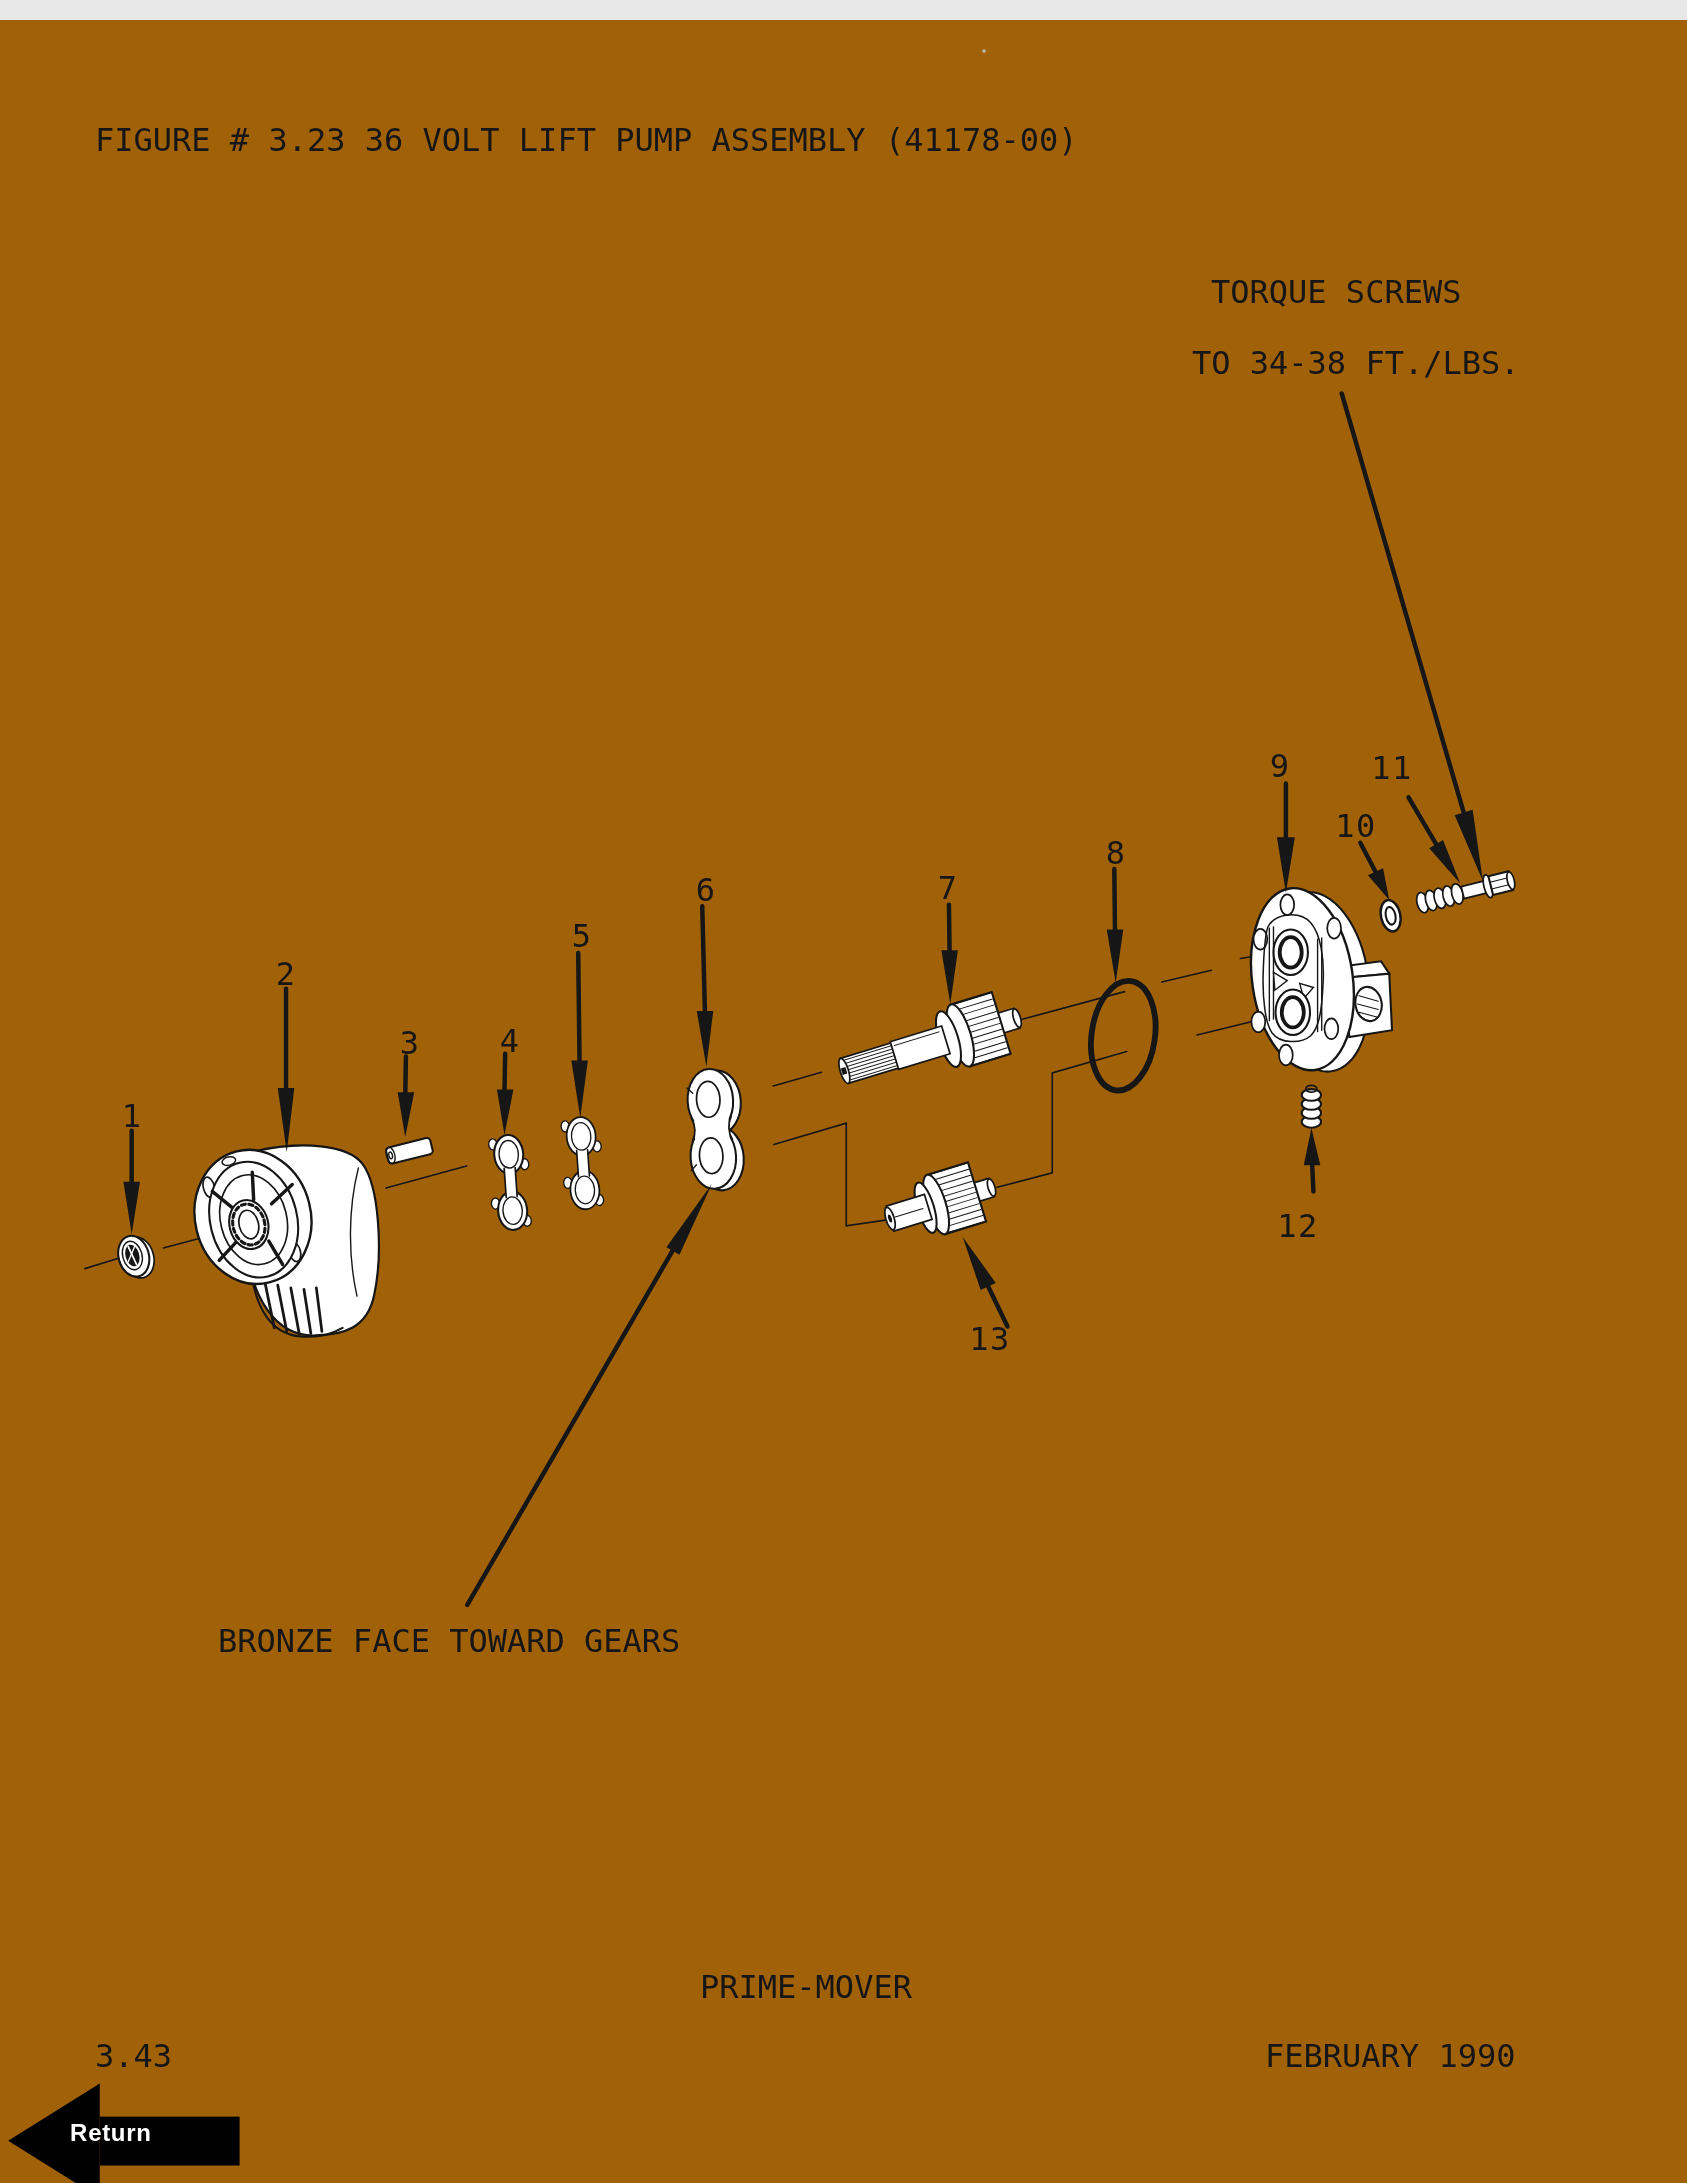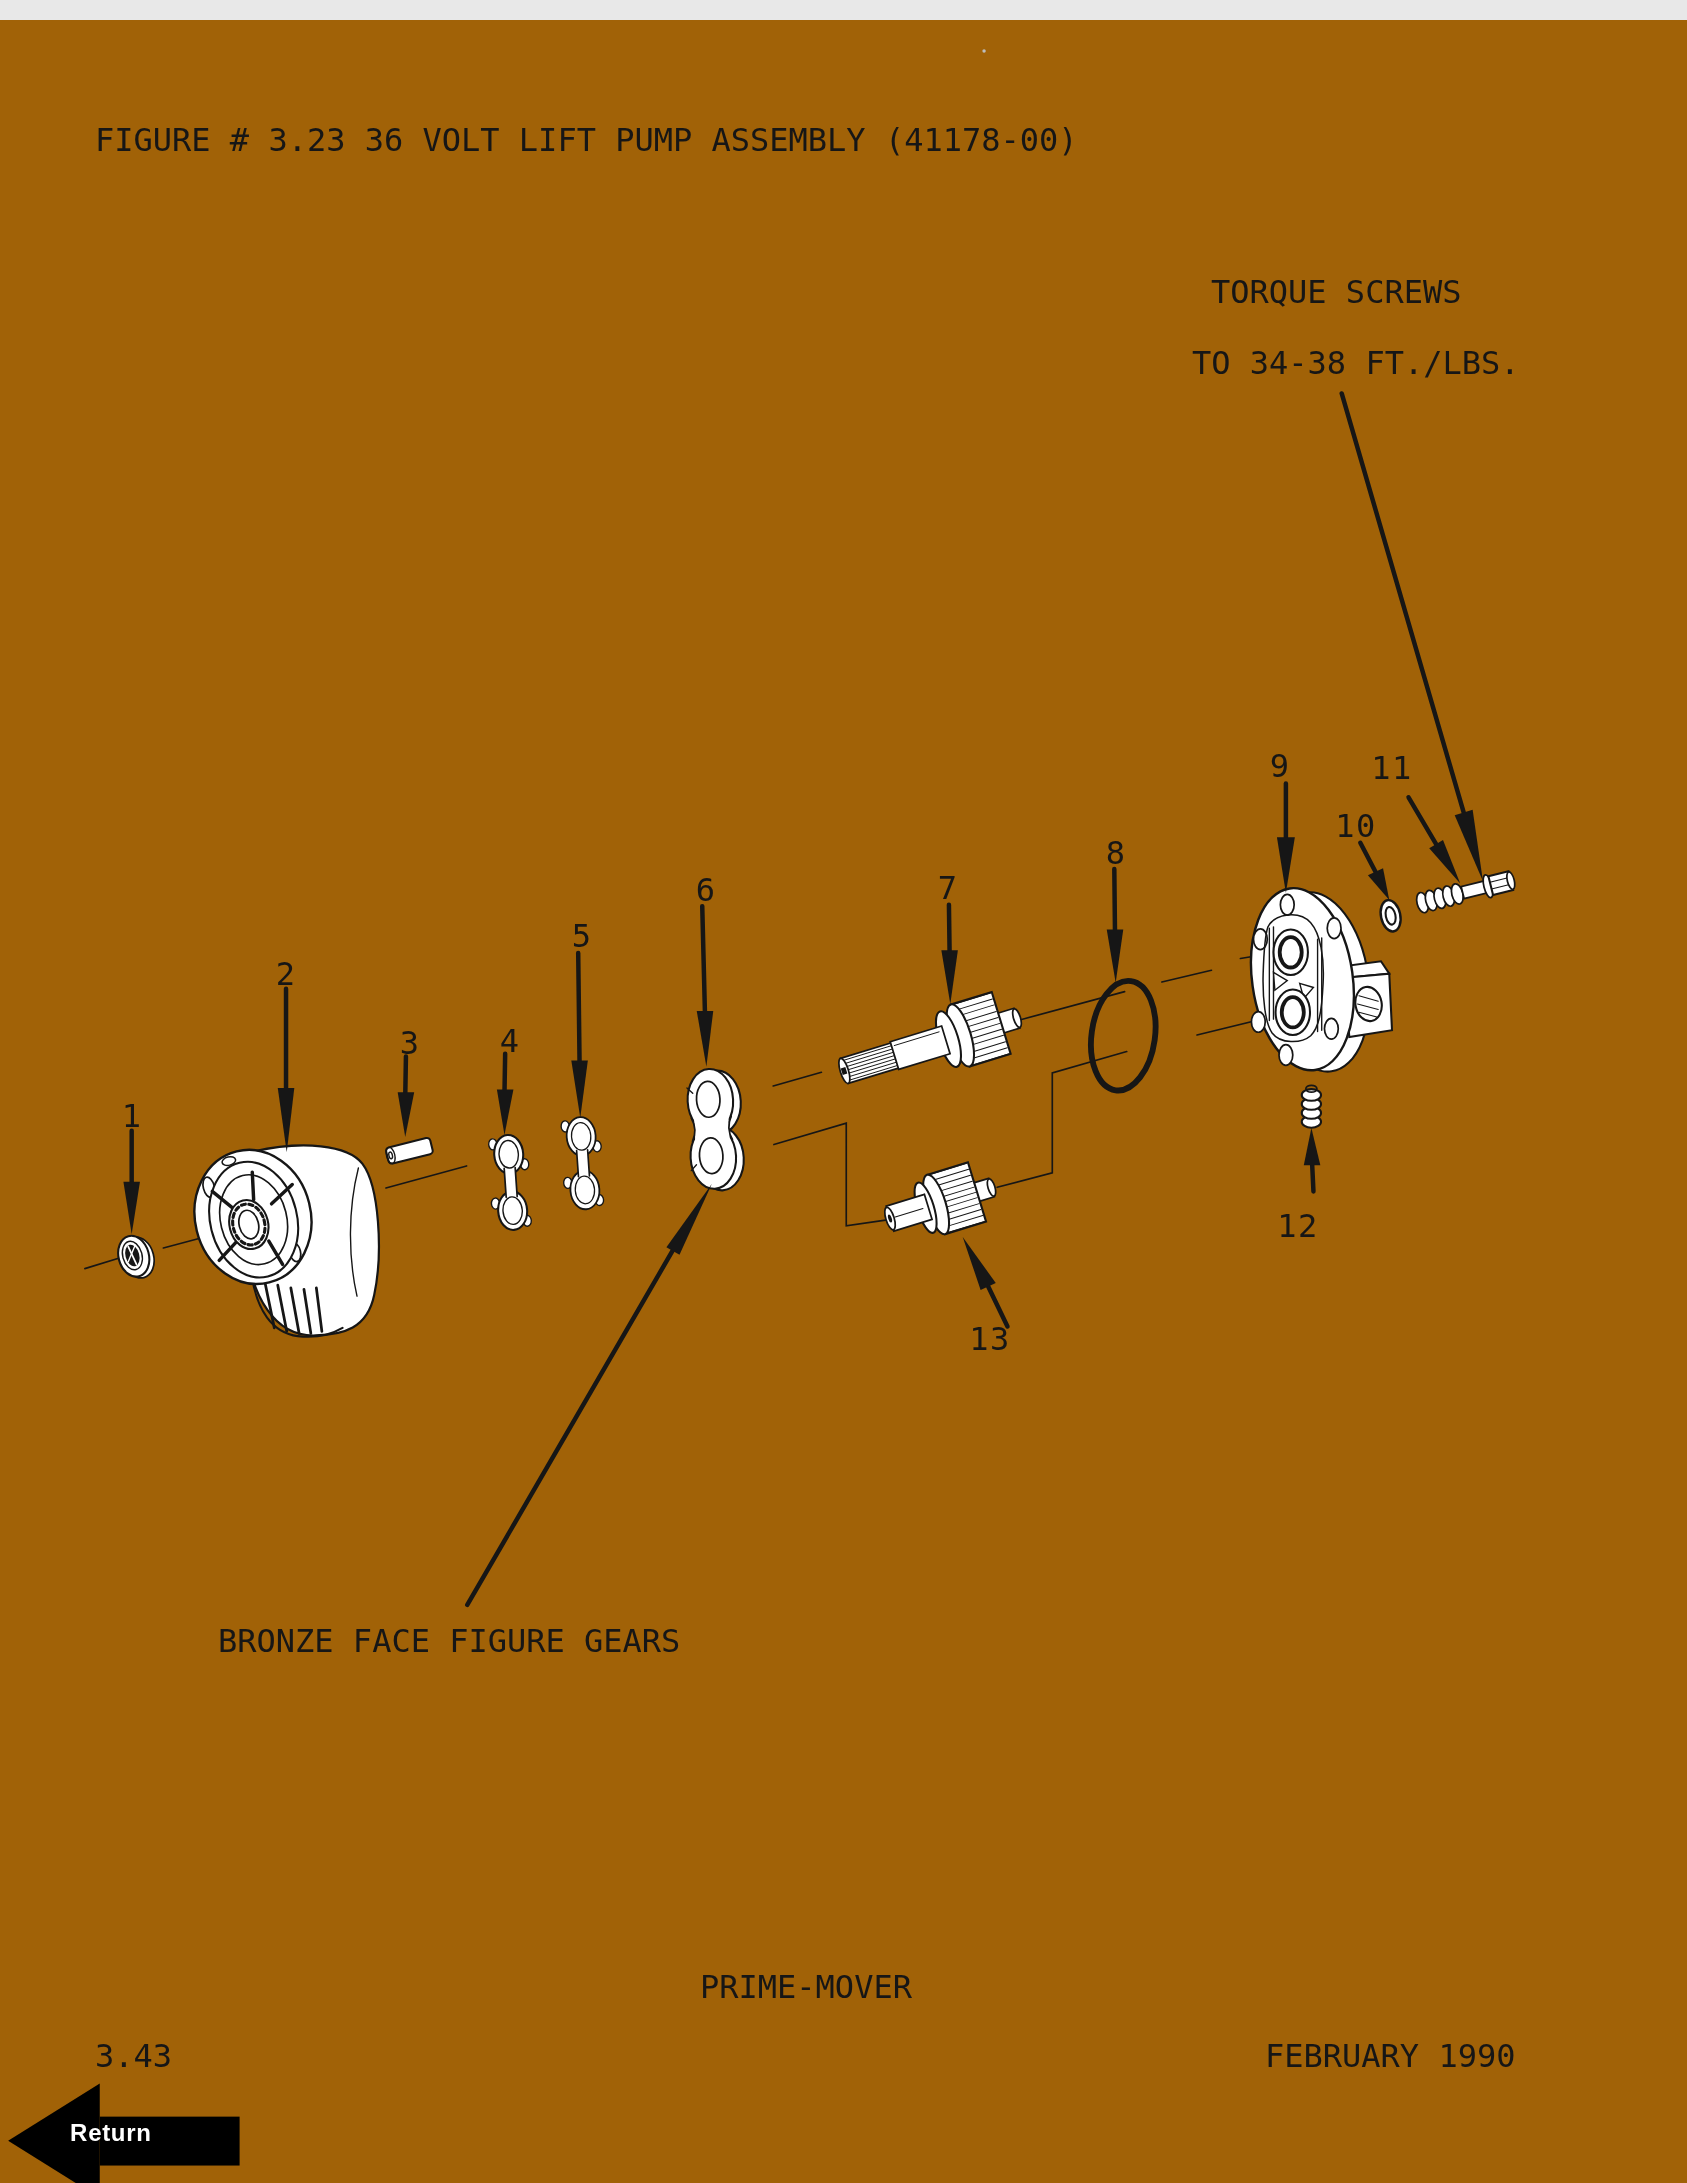--- a/index.html
+++ b/index.html
@@ -19,21 +19,21 @@
 </head>
 <body>
 
 <div id="page">
 
   <div class="txt" style="left:95px;top:102px;">FIGURE # 3.23 36 VOLT LIFT PUMP ASSEMBLY (41178-00)</div>
 
   <div class="txt" style="left:1211px;top:254px;text-align:right;">TORQUE SCREWS</div>
   <div class="txt" style="left:1192px;top:325px;">TO 34-38 FT./LBS.</div>
 
-  <div class="txt" style="left:218px;top:1603px;">BRONZE FACE FIGURE GEARS</div>
+  <div class="txt" style="left:218px;top:1603px;">BRONZE FACE TOWARD GEARS</div>
 
   <svg id="diagram" width="1687" height="2183" viewBox="0 0 2448 3168">
     <g stroke="#161616" fill="none" stroke-linecap="round">
 
       <circle cx="1428" cy="45" r="2.5" fill="#bdbdbd" stroke="none"></circle>
 
       <g stroke-width="2.4">
         <path d="M123,1812 L172,1797"></path>
         <path d="M237,1782 L350,1752"></path>
         <path d="M560,1695 L677,1663"></path>

